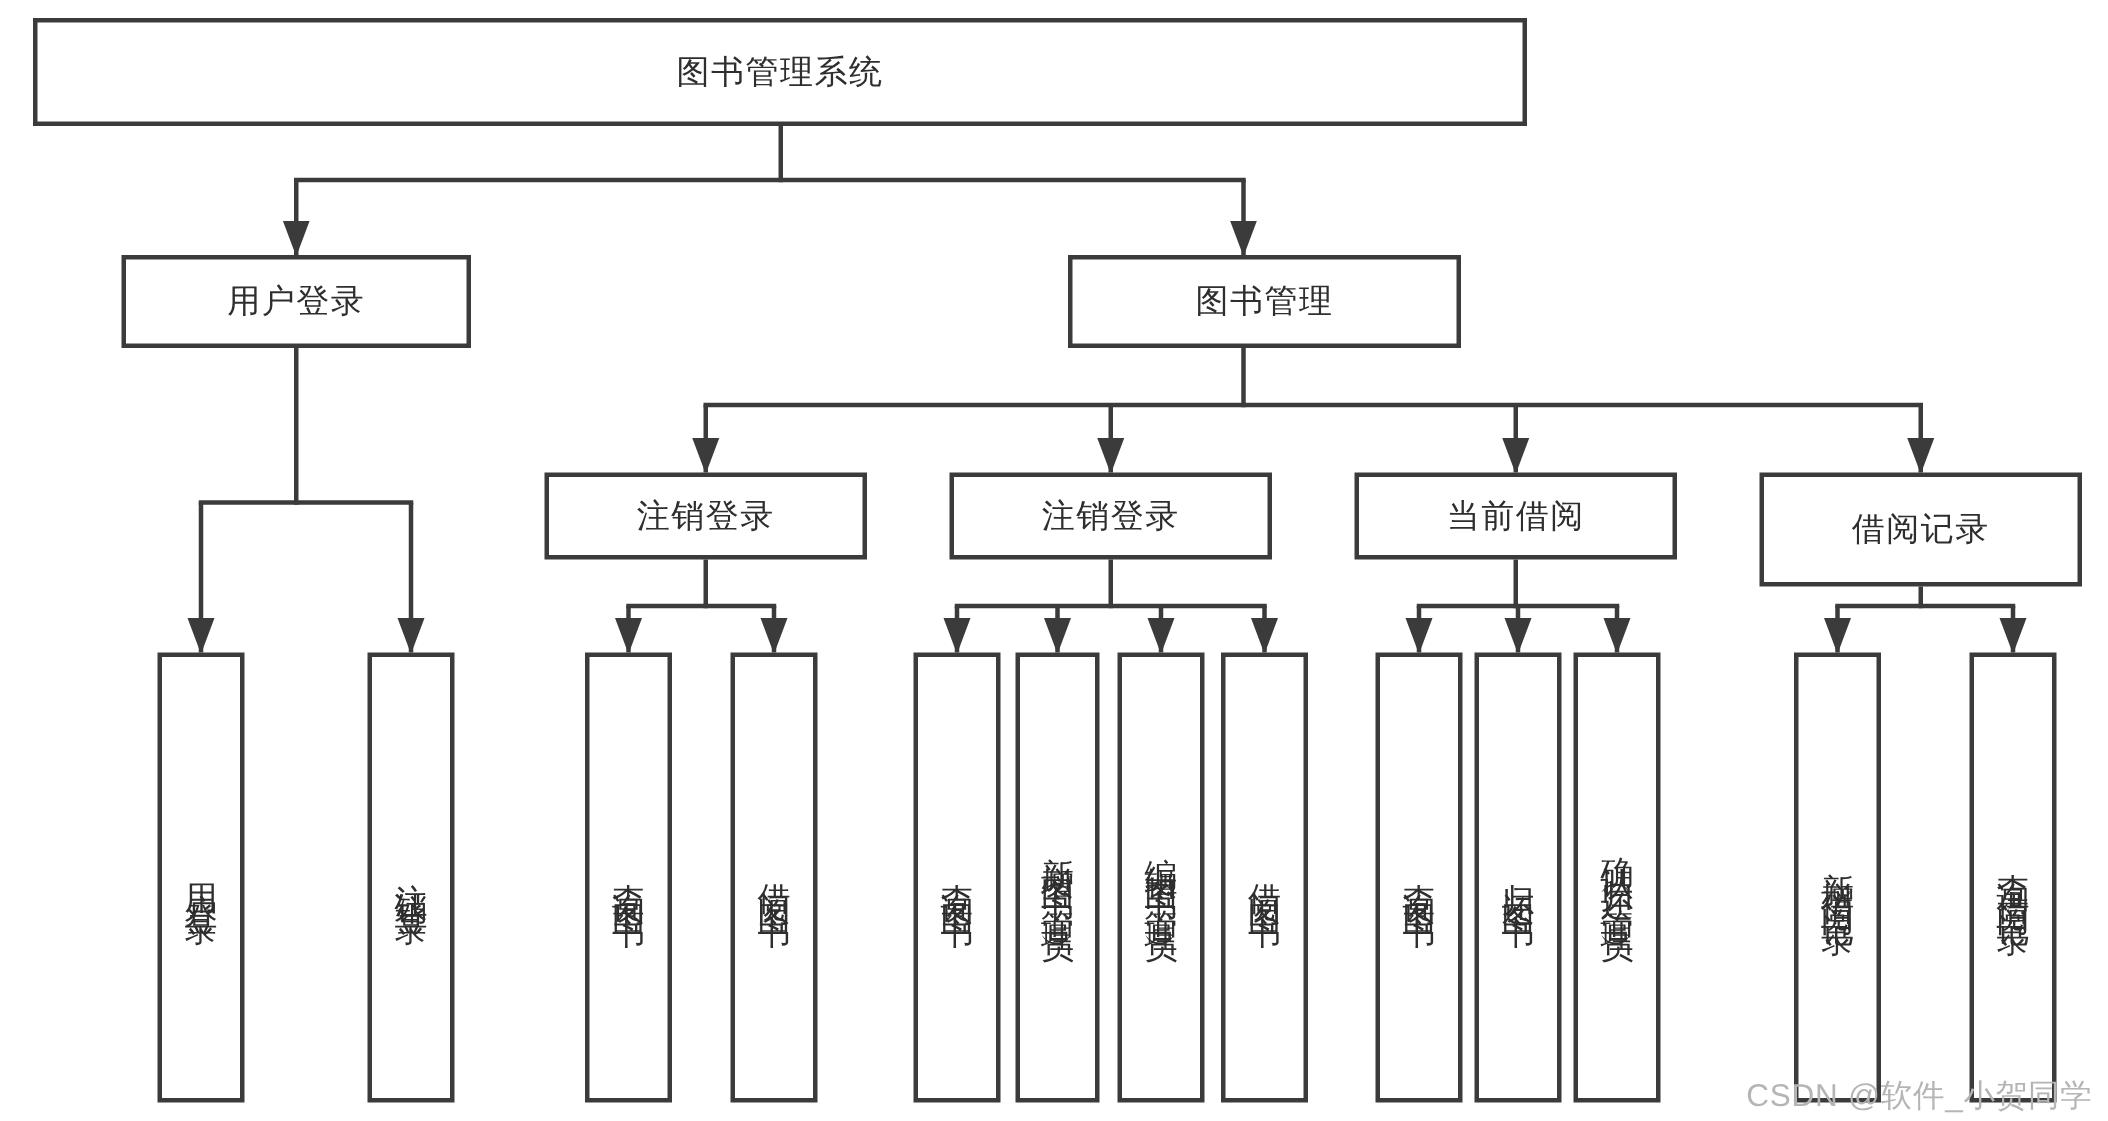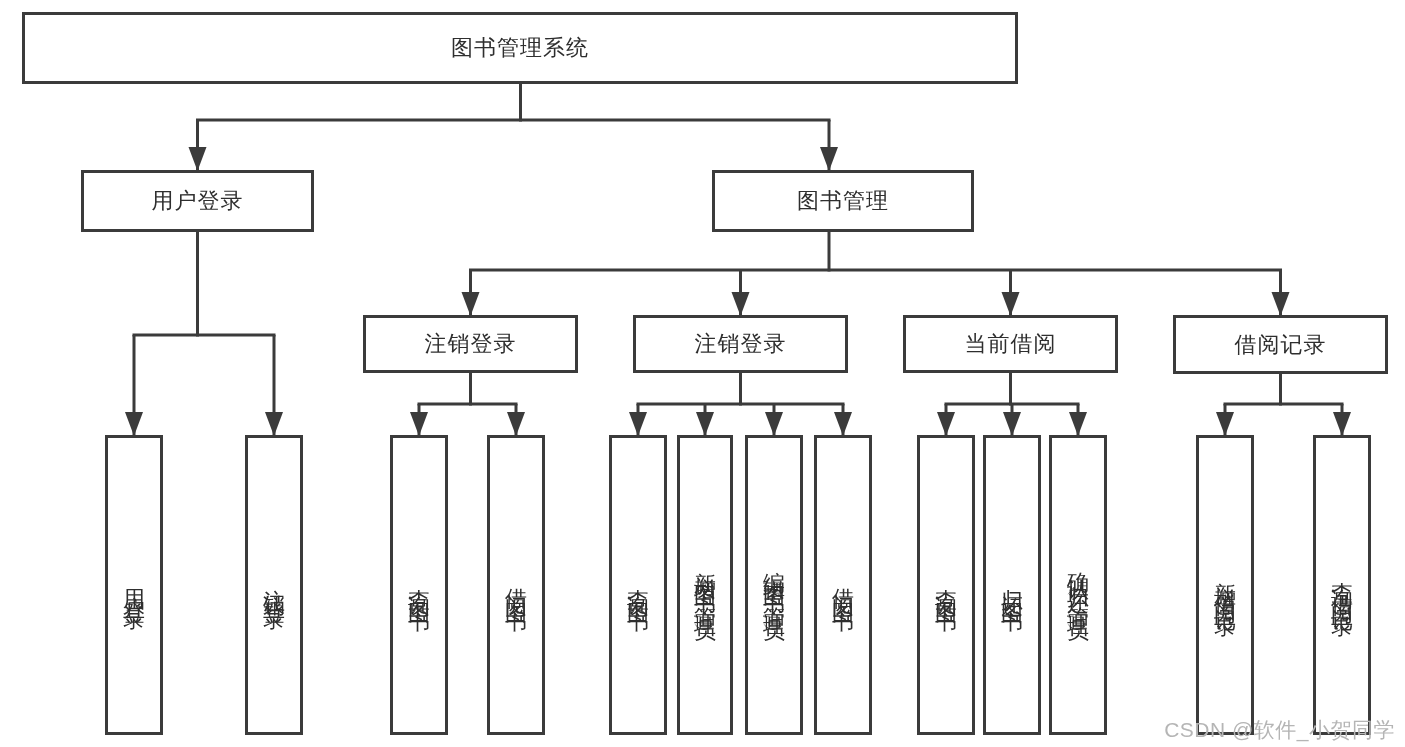--- a/index.html
+++ b/index.html
@@ -57,21 +57,21 @@
     text-align: center;
   }
 
   
   .n-root  { left: 22px;   top: 12px;  width: 996px; height: 72px; }
   .n-login { left: 81px;   top: 170px; width: 233px; height: 62px; }
   .n-mgmt  { left: 712px;  top: 170px; width: 262px; height: 62px; }
   .n-rec   { left: 363px;  top: 315px; width: 215px; height: 58px; }
   .n-bor   { left: 633px;  top: 315px; width: 215px; height: 58px; }
   .n-cur   { left: 903px;  top: 315px; width: 215px; height: 58px; font-family: Liberation Serif, serif; }
-  .n-hist  { left: 1173px; top: 315px; width: 215px; height: 59px; }
+  .n-hist  { left: 1173px; top: 315px; width: 215px; height: 76px; }
   .leaf    { top: 435px; width: 58px; height: 300px; }
   .lf-1  { left: 105px; }
   .lf-2  { left: 245px; }
   .lf-3  { left: 390px; }
   .lf-4  { left: 487px; }
   .lf-5  { left: 609px; }
   .lf-6  { left: 677px; width: 56px; }
   .lf-7  { left: 745px; }
   .lf-8  { left: 814px; }
   .lf-9  { left: 917px; }

